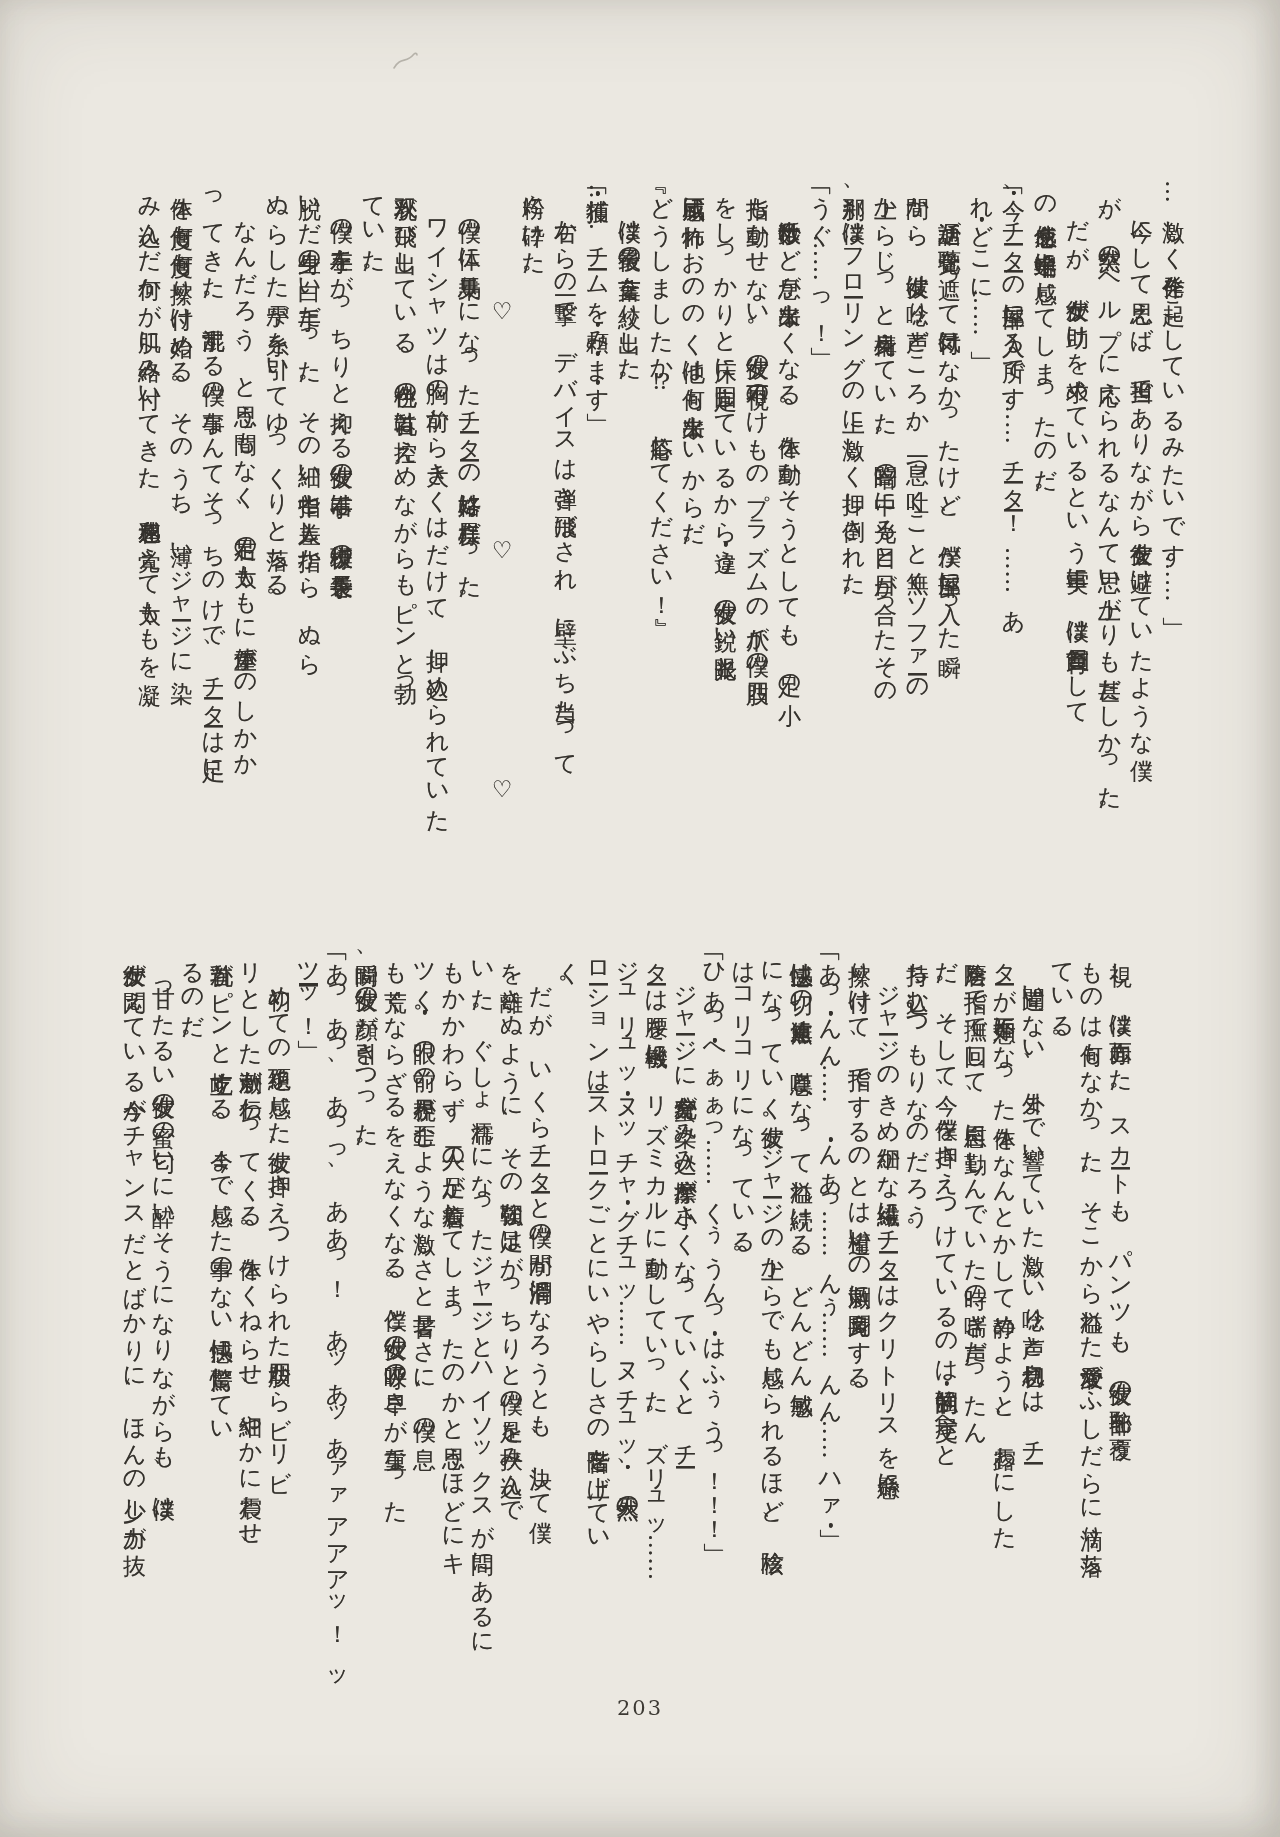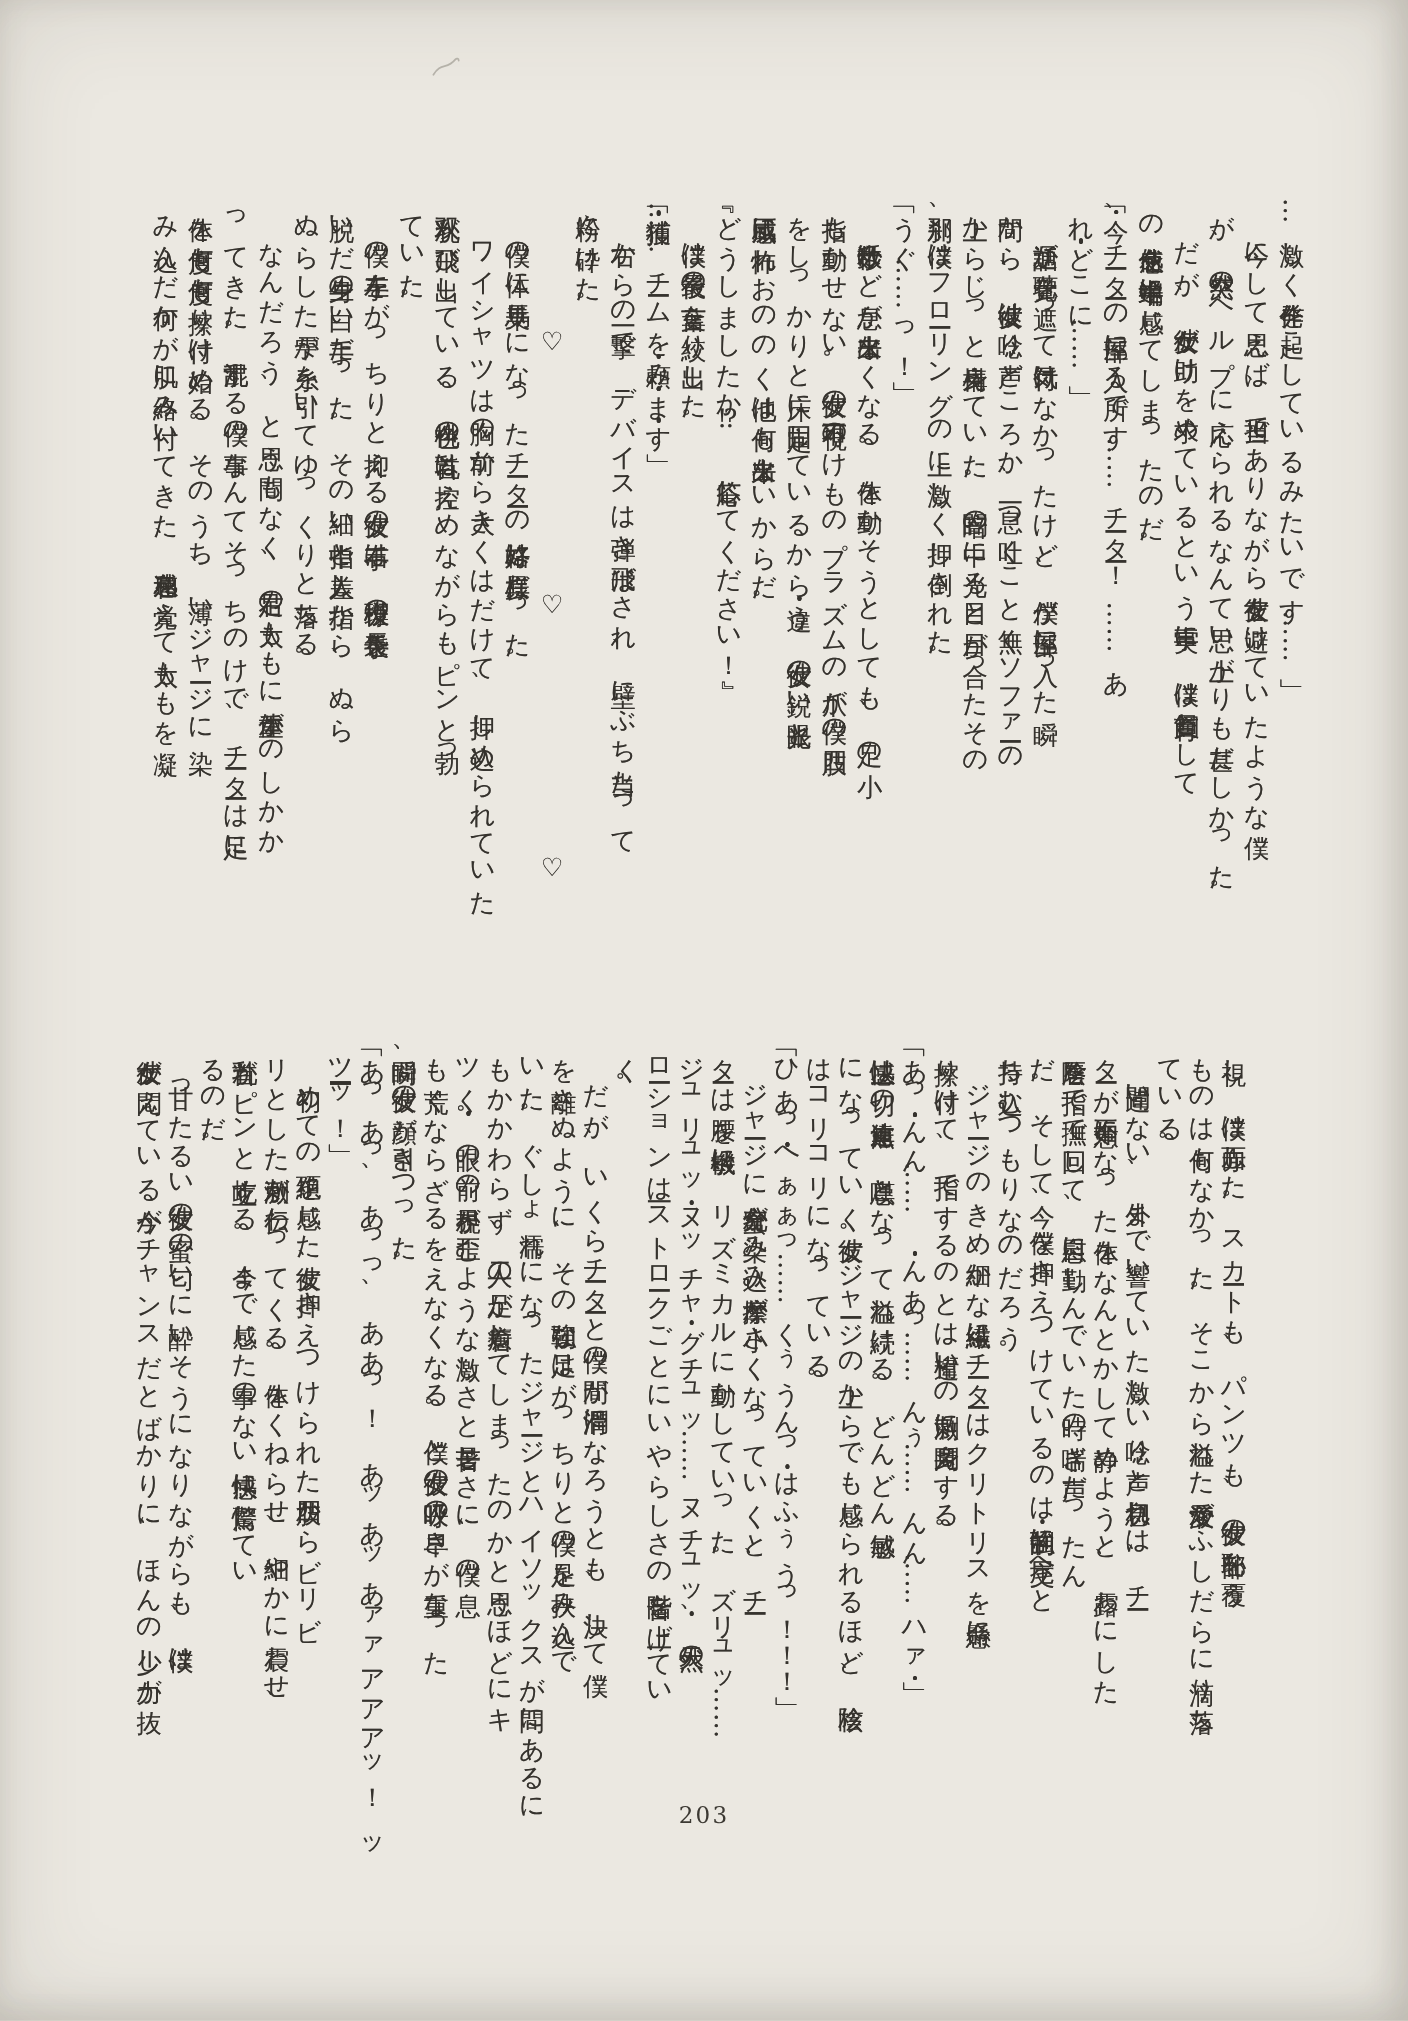--- a/index.html
+++ b/index.html
@@ -21,21 +21,21 @@
     font-size:23px;
     letter-spacing:.6px;
     white-space:nowrap;
     color:#35322d;
     text-shadow:0 0 .4px rgba(53,50,45,.55);
   }
   #topBlock{top:180px;right:90px;height:750px;line-height:32px;}
   #bottomBlock{top:946px;right:145px;height:764px;line-height:29px;}
   .vblock > div{margin:0;}
   .pageno{
-    position:absolute;top:1638px;left:0;width:100%;
+    position:absolute;top:1696px;left:0;width:100%;
     text-align:center;font-size:21px;letter-spacing:2px;color:#3c3933;
   }
   .pen-mark{position:absolute;left:392px;top:50px;width:28px;height:24px;opacity:.55;}
 </style>
 </head>
 <body style="background: rgb(235, 232, 225); color: rgb(53, 50, 45);">
 
 <div class="vignette"></div>
 
 <svg class="pen-mark" viewBox="0 0 28 24">

